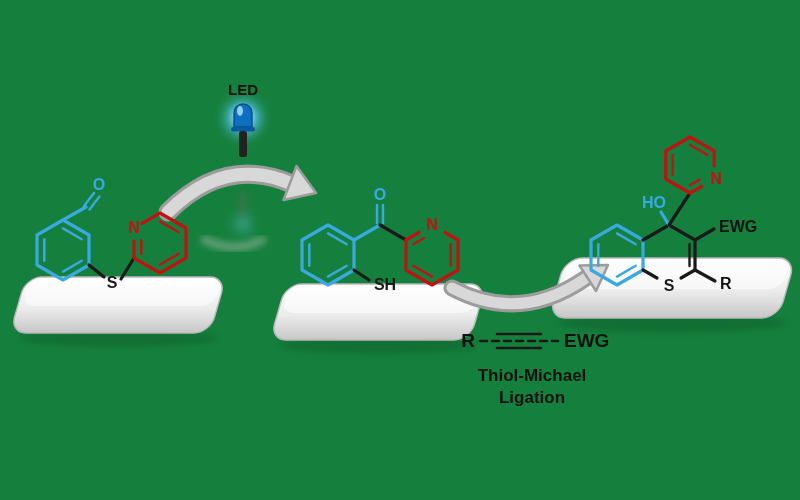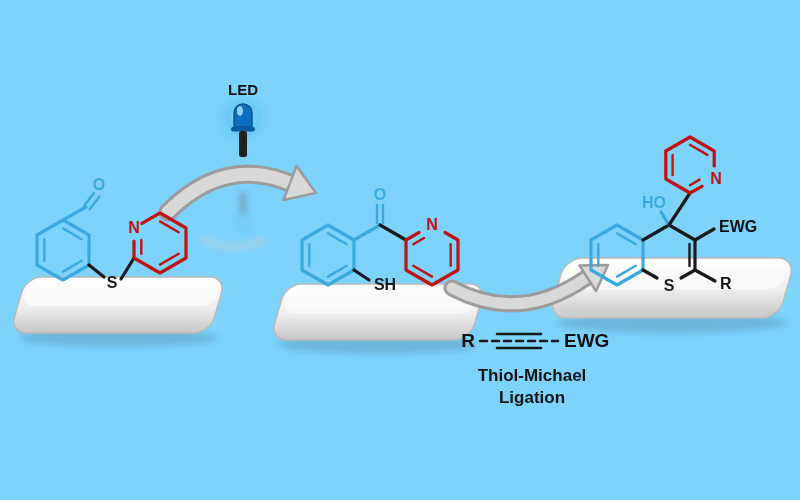--- a/index.html
+++ b/index.html
@@ -1,16 +1,16 @@
 <!DOCTYPE html>
 <html><head>
 <meta charset="utf-8">
 <style>
   html,body{margin:0;padding:0;width:800px;height:500px;background:#ffffff;overflow:hidden}
-  .canvas{position:relative;width:800px;height:500px;background:#7dd3fc}
+  .canvas{position:relative;width:800px;height:500px;background:#15803d}
   svg{display:block}
   text{font-family:"Liberation Sans","DejaVu Sans",sans-serif;font-weight:700}
   .atom-blue{fill:#3aa9e0;font-size:16px}
   .atom-red{fill:#c11212;font-size:16px}
   .atom-black{fill:#1a1a1a;font-size:16px}
   .sub-label{fill:#111111;font-size:16px}
   .big-label{fill:#111111;font-size:19px}
   .step-label{fill:#111111;font-size:17px}
   .led-label{fill:#111111;font-size:15px}
   .b{fill:none;stroke-linecap:round;stroke-linejoin:round}

